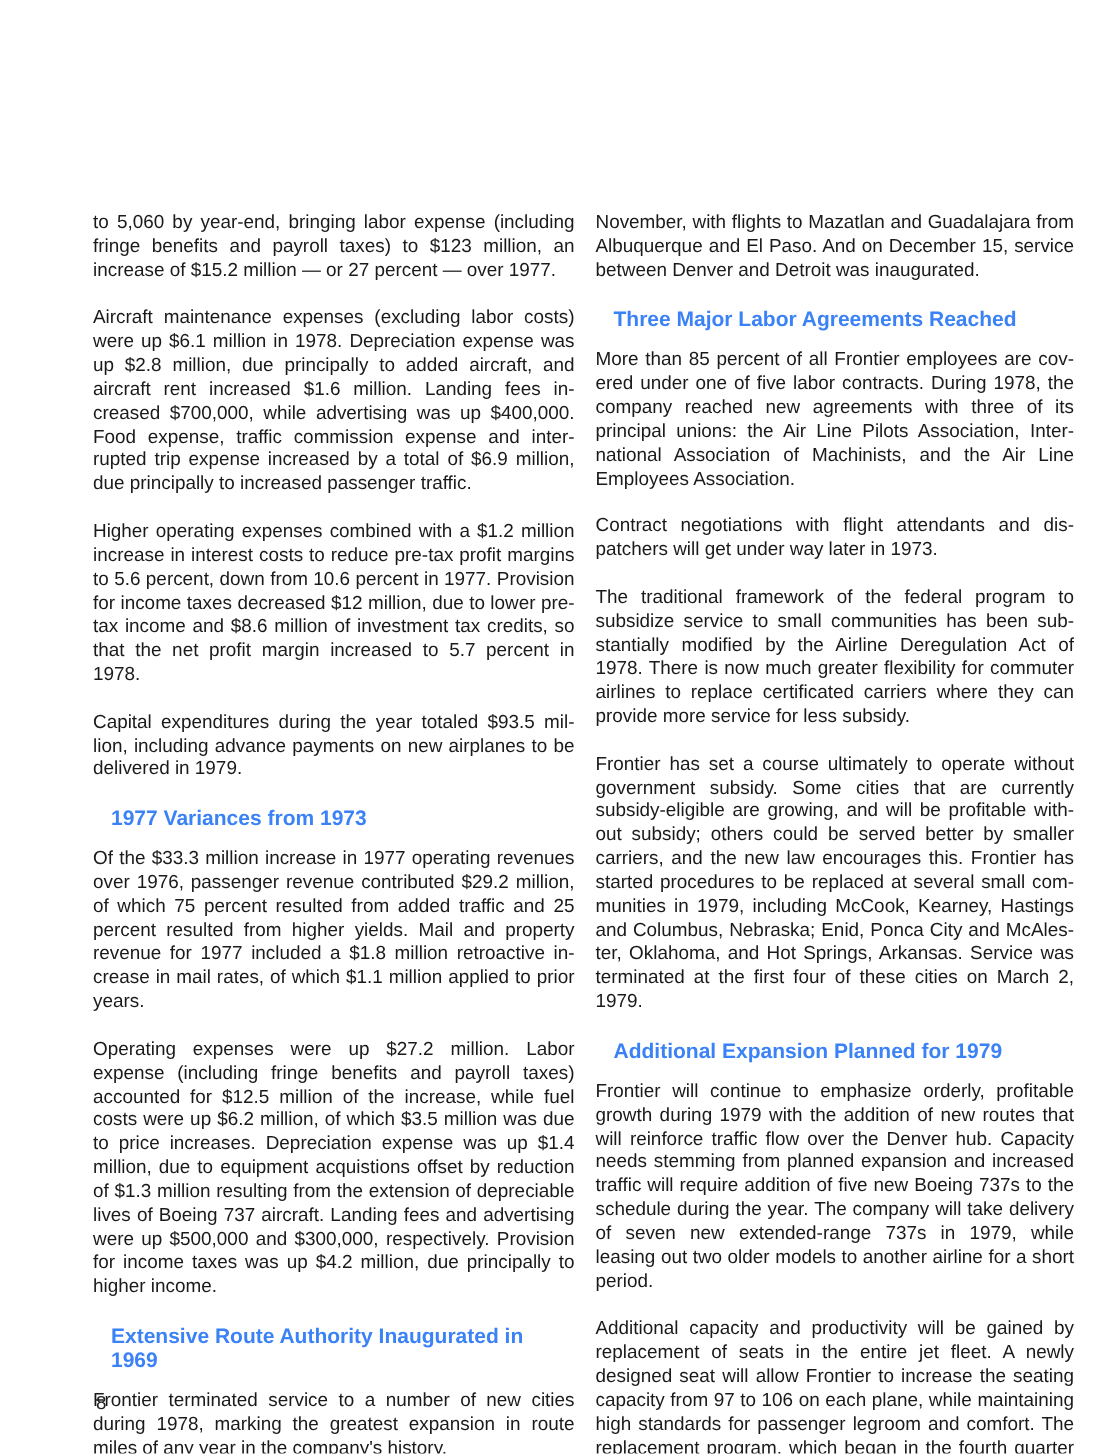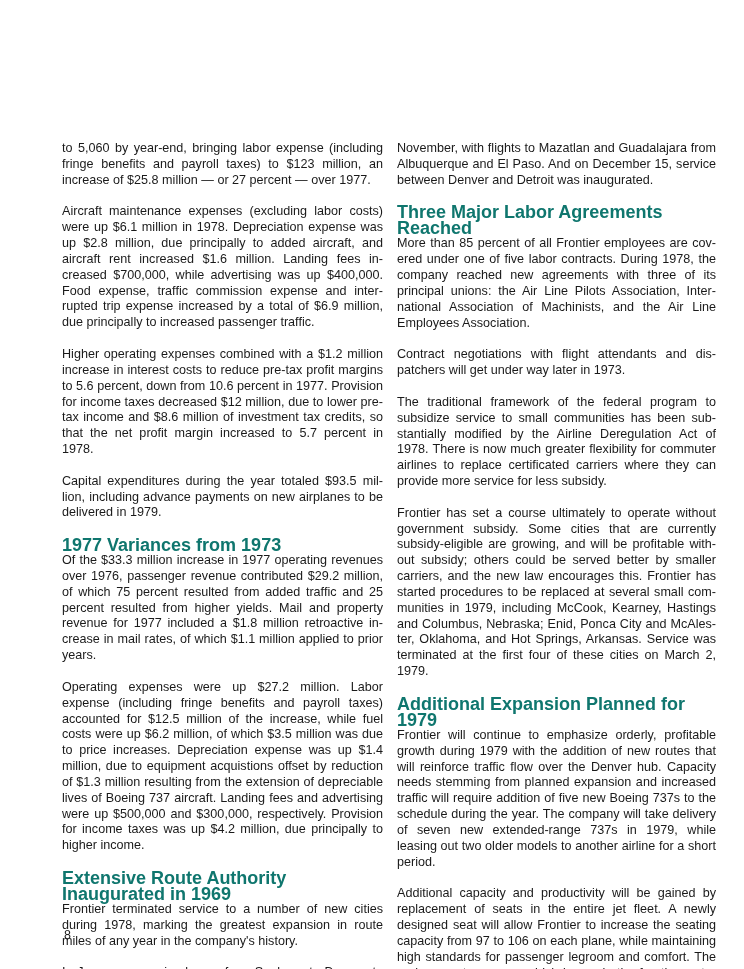--- a/index.html
+++ b/index.html
@@ -19,40 +19,40 @@
       line-height: 15.85px;
     }
     .col.left { left: 62px; }
     .col.right { left: 397px; width: 319px; }
     .col p {
       margin: 0 0 15.85px 0;
       text-align: justify;
       hyphens: manual;
     }
     .col h2 {
-      margin: 0;
-      font-size: 18px;
+      margin: 12px;
+      font-size: 14px;
       font-weight: bold;
       line-height: 16px;
-      color: #0f766e;
+      color: #3b82f6;
     }
     .col h2 + p { margin-top: 0; }
     .page-number {
       position: absolute;
       left: 64px;
       top: 928px;
       font-size: 12.5px;
       color: #222;
     }
   </style>
 </head>
 <body>
 
 <div class="col left">
-  <p>to 5,060 by year-end, bringing labor expense (including fringe benefits and payroll taxes) to $123 million, an increase of $25.8 million — or 27 percent — over 1977.</p>
+  <p>to 5,060 by year-end, bringing labor expense (including fringe benefits and payroll taxes) to $123 million, an increase of $15.2 million — or 27 percent — over 1977.</p>
   <p>Aircraft maintenance expenses (excluding labor costs) were up $6.1 million in 1978. Depreciation expense was up $2.8 million, due principally to added aircraft, and aircraft rent increased $1.6 million. Landing fees in­creased $700,000, while advertising was up $400,000. Food expense, traffic commission expense and inter­rupted trip expense increased by a total of $6.9 million, due principally to increased passenger traffic.</p>
   <p>Higher operating expenses combined with a $1.2 million increase in interest costs to reduce pre-tax profit mar­gins to 5.6 percent, down from 10.6 percent in 1977. Provision for income taxes decreased $12 million, due to lower pre-tax income and $8.6 million of investment tax credits, so that the net profit margin increased to 5.7 percent in 1978.</p>
   <p>Capital expenditures during the year totaled $93.5 mil­lion, including advance payments on new airplanes to be delivered in 1979.</p>
   <h2>1977 Variances from 1973</h2>
   <p>Of the $33.3 million increase in 1977 operating revenues over 1976, passenger revenue contributed $29.2 million, of which 75 percent resulted from added traffic and 25 percent resulted from higher yields. Mail and property revenue for 1977 included a $1.8 million retroactive in­crease in mail rates, of which $1.1 million applied to prior years.</p>
   <p>Operating expenses were up $27.2 million. Labor expense (including fringe benefits and payroll taxes) accounted for $12.5 million of the increase, while fuel costs were up $6.2 million, of which $3.5 million was due to price increases. Depreciation expense was up $1.4 million, due to equipment acquistions offset by reduc­tion of $1.3 million resulting from the extension of de­preciable lives of Boeing 737 aircraft. Landing fees and advertising were up $500,000 and $300,000, respectively. Provision for income taxes was up $4.2 million, due principally to higher income.</p>
   <h2>Extensive Route Authority Inaugurated in 1969</h2>
   <p>Frontier terminated service to a number of new cities during 1978, marking the greatest expansion in route miles of any year in the company's history.</p>
   <p style="text-align-last: justify;">In June, new service began from Spokane to Denver, to Billings and to Missoula. In August, routes were inaug­urated from Wichita to Denver, to Atlanta and to Little Rock. Frontier's initial entry into Mexico began in</p>
 </div>

